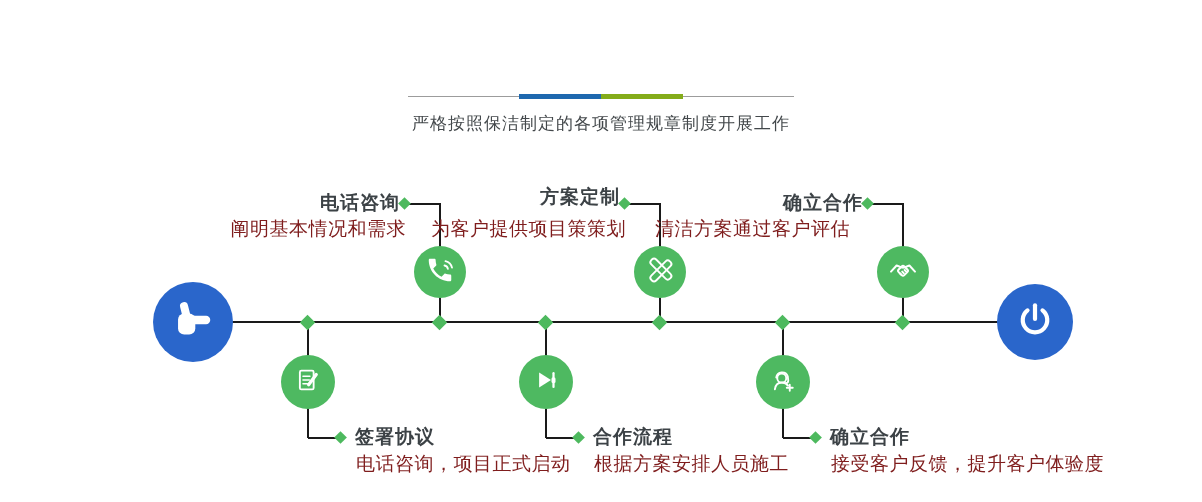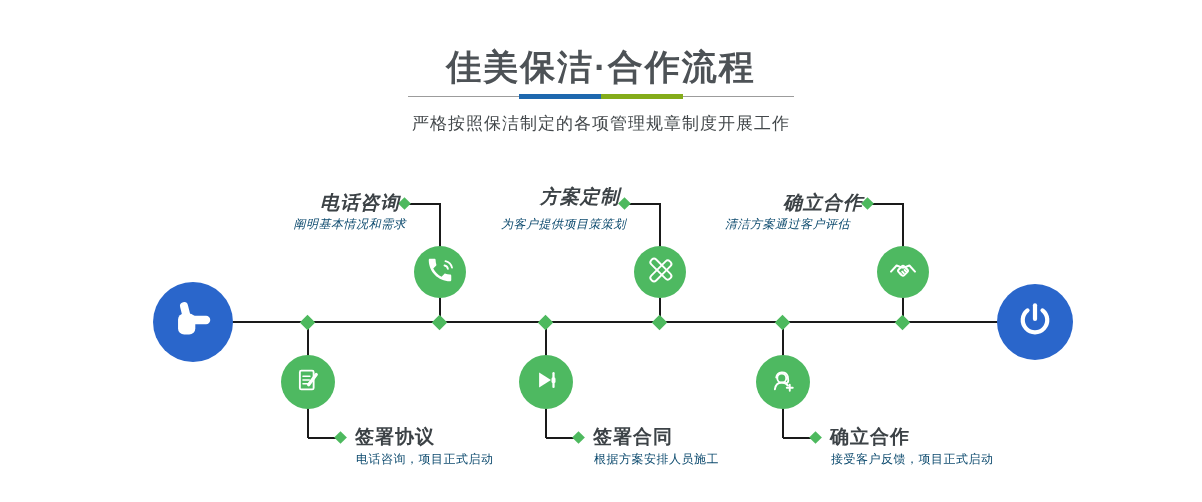--- a/index.html
+++ b/index.html
@@ -29,22 +29,22 @@
   .dm.node { width:11px; height:11px; }
   .dm.label { width:9px; height:9px; }
 
   
   .icircle { position:absolute; border-radius:50%; background:#4eb961; display:flex; align-items:center; justify-content:center; }
   .icircle.top { width:52px; height:52px; top:246px; }
   .icircle.bot { width:54px; height:54px; top:355px; }
 
   
   .stitle { position:absolute; font-size:19px; font-weight:700; color:#3c4246; letter-spacing:1px; white-space:nowrap; }
-  .sdesc  { position:absolute; font-size:12px; color:#0c4a6e; letter-spacing:0.5px; white-space:nowrap; }
-  .ralign { text-align:left;font-style:italic; }
+  .sdesc  { position:absolute; font-size:19px; color:#7f1d1d; letter-spacing:0.5px; white-space:nowrap; }
+  .ralign { text-align:left; }
 
   
   .vl-t1 { left:439px; top:203px; height:119px; }
   .hl-t1 { left:409px; top:203px; width:31px; }
   .dm-t1 { left:400px; top:199px; }
   .ic-t1 { left:414px; }
   .tt-t1 { right:802px; top:190px; }
   .ds-t1 { right:796px; top:216px; }
   
   .vl-t2 { left:659px; top:203px; height:119px; }
@@ -85,21 +85,20 @@
 
   
   .jd1 { left:302px; top:317px; } .jd2 { left:434px; top:317px; } .jd3 { left:540px; top:317px; }
   .jd4 { left:654px; top:317px; } .jd5 { left:777px; top:317px; } .jd6 { left:897px; top:317px; }
 </style>
 </head>
 <body>
 
 <div class="canvas">
 
-  <div class="page-title">佳美保洁·合作流程</div>
   <div class="divider">
     <div class="hairline"></div>
     <div class="seg-blue"></div>
     <div class="seg-green"></div>
   </div>
   <div class="page-subtitle">严格按照保洁制定的各项管理规章制度开展工作</div>
 
   <div class="timeline"></div>
 
   <div class="vline vl-t1"></div>
@@ -221,18 +220,18 @@
 
   <div class="stitle ralign tt-t1">电话咨询</div>
   <div class="sdesc  ralign ds-t1">阐明基本情况和需求</div>
   <div class="stitle ralign tt-t2">方案定制</div>
   <div class="sdesc  ralign ds-t2">为客户提供项目策策划</div>
   <div class="stitle ralign tt-t3">确立合作</div>
   <div class="sdesc  ralign ds-t3">清洁方案通过客户评估</div>
 
   <div class="stitle tt-b1">签署协议</div>
   <div class="sdesc  ds-b1">电话咨询，项目正式启动</div>
-  <div class="stitle tt-b2">签署合同</div>
+  <div class="stitle tt-b2">合作流程</div>
   <div class="sdesc  ds-b2">根据方案安排人员施工</div>
   <div class="stitle tt-b3">确立合作</div>
-  <div class="sdesc  ds-b3">接受客户反馈，项目正式启动</div>
+  <div class="sdesc  ds-b3">接受客户反馈，提升客户体验度</div>
 
 </div>
 
 </body></html>

